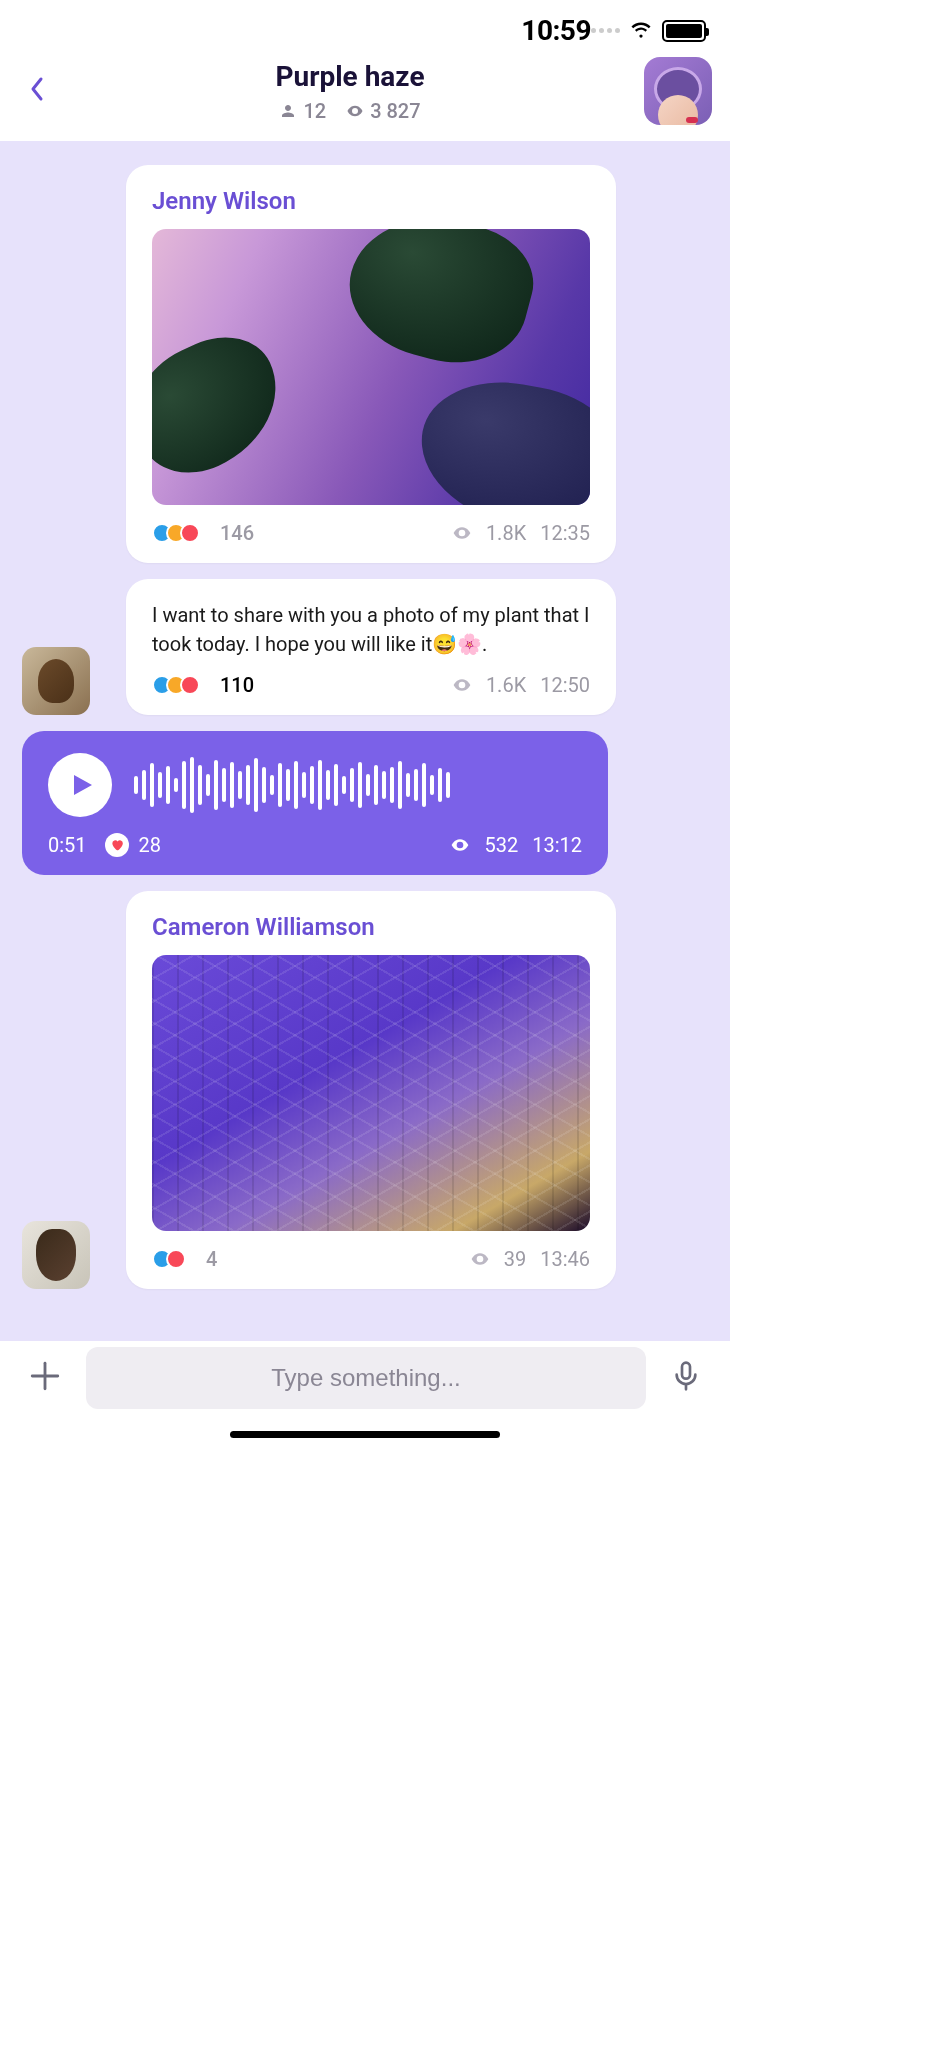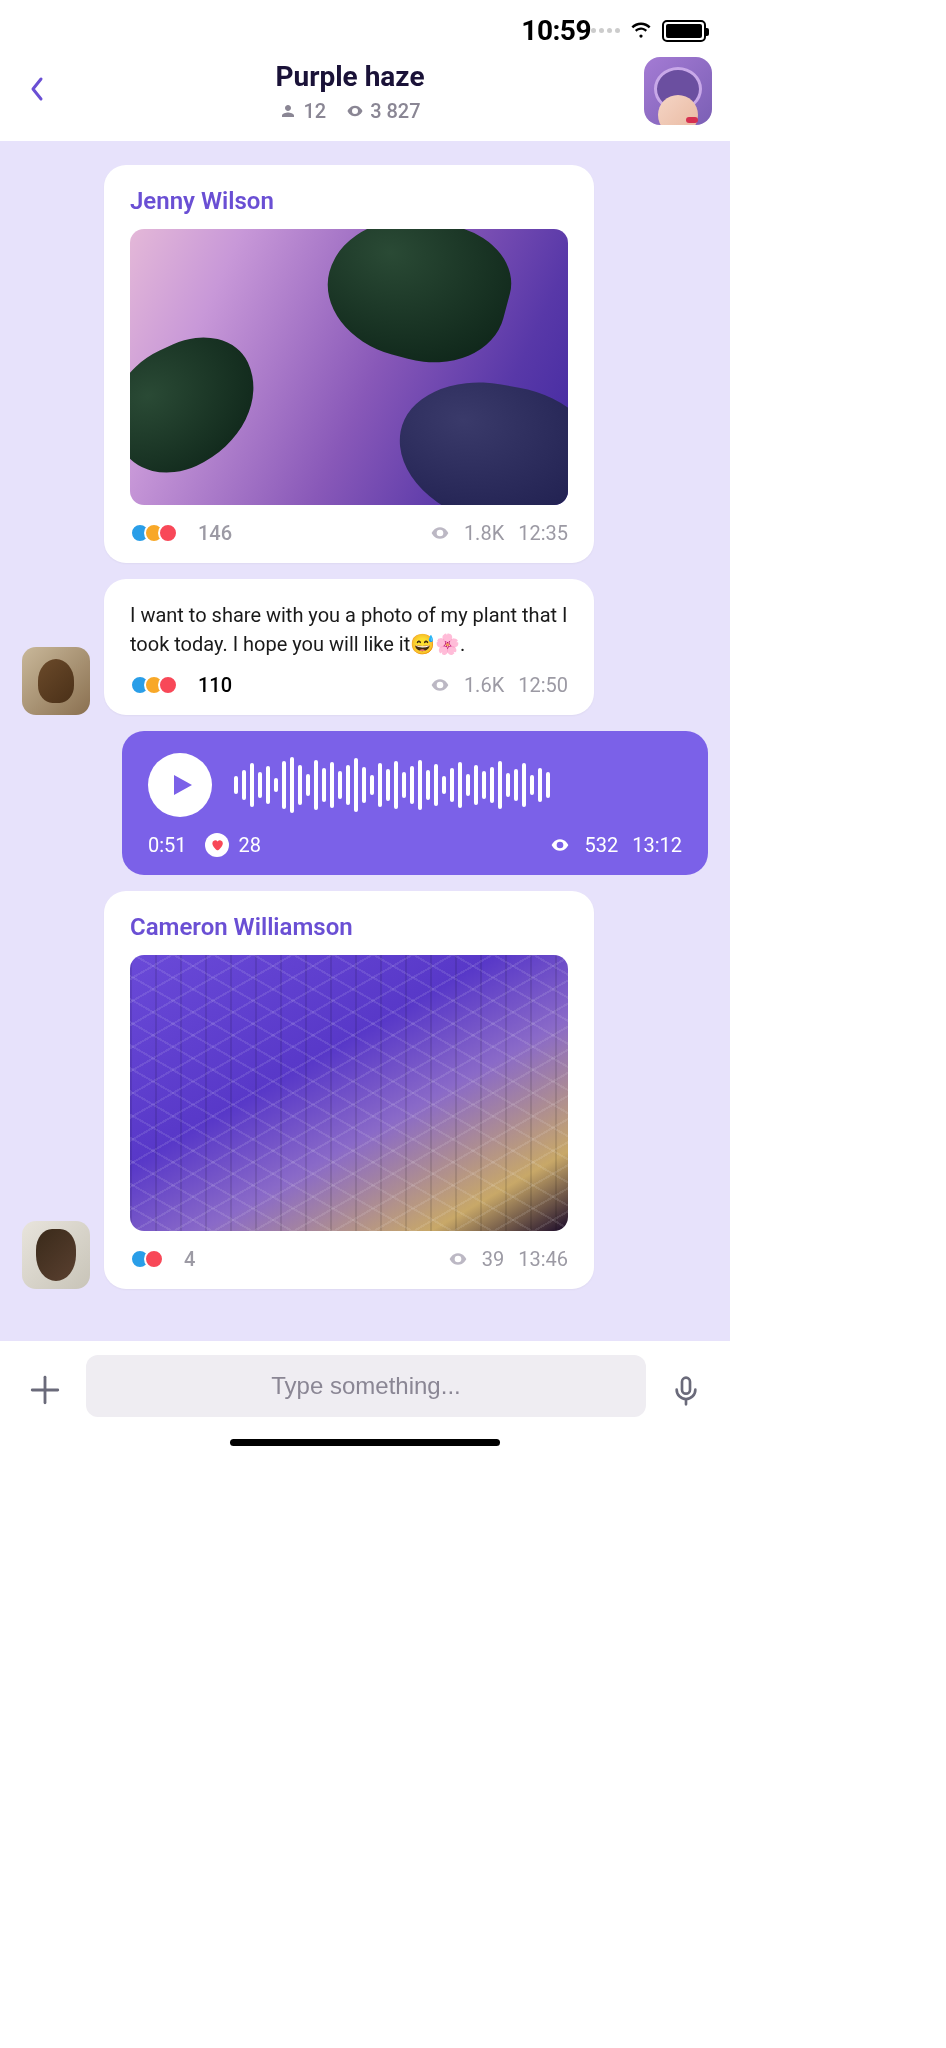--- a/index.html
+++ b/index.html
@@ -43,35 +43,35 @@
 .chat-avatar::before { content:''; position:absolute; top:10px; left:10px; right:10px; height:38px; border-radius:50%; background:#6b4fa0; border:3px solid #c8a8e8; }
 .chat-avatar::after { content:''; position:absolute; bottom:-10px; left:14px; width:40px; height:40px; border-radius:50%; background: linear-gradient(135deg,#f5d5c5,#e8b8a0); }
 .lips { position:absolute; bottom:2px; right:14px; width:12px; height:6px; background:#d63050; border-radius:3px; z-index:2; }
 
 .chat-area {
   background: #e7e2fb;
   padding: 24px 0 0;
   min-height: 1200px;
 }
 .msg-row { display:flex; align-items:flex-end; gap:14px; padding: 0 22px 16px; }
-.msg-row.own { justify-content:flex-end; }
+.msg-row.own { justify-content:flex-start; }
 .user-avatar { width:68px; height:68px; border-radius:14px; flex-shrink:0; background:#ccc; overflow:hidden; position:relative; }
 .ava1 { background: linear-gradient(135deg,#c9b89a,#8a7050); }
 .ava1::after { content:''; position:absolute; top:12px; left:16px; width:36px; height:44px; background: linear-gradient(135deg,#6b4a2a,#4a3018); border-radius:50% 50% 40% 40%; }
 .ava2 { background: linear-gradient(135deg,#e8e4dc,#c8c4b8); }
 .ava2::after { content:''; position:absolute; top:8px; left:14px; width:40px; height:52px; background: linear-gradient(135deg,#3a2a1a,#5a4030); border-radius:40% 40% 50% 50%; }
 
 .bubble {
   background: #fff;
   border-radius: 22px;
   padding: 22px 26px 18px;
   max-width: 490px;
   box-shadow: 0 1px 2px rgba(0,0,0,0.04);
 }
-.bubble.wide { width:592px; }
+.bubble.wide { width:592px;margin-left:22px; }
 .sender-name { font-size: 24px; font-weight: 600; color: #6a4fd4; margin-bottom: 14px; }
 .msg-img { width:100%; height:276px; border-radius:14px; margin-bottom:16px; }
 .img-plant { background: linear-gradient(115deg, #e4b8d8 0%, #c898d8 20%, #8858b8 55%, #5838a8 80%, #4028a0 100%); position:relative; overflow:hidden; }
 .leaf { position:absolute; background: radial-gradient(ellipse at 30% 30%, #2a4a35, #0a2015); }
 .leaf.l1 { width:180px; height:140px; top:-10px; right:60px; border-radius:60% 40% 50% 50%; transform:rotate(15deg); }
 .leaf.l2 { width:150px; height:120px; bottom:40px; left:-20px; border-radius:50% 40% 60% 40%; transform:rotate(-25deg); }
 .leaf.l3 { width:200px; height:140px; bottom:-20px; right:-30px; border-radius:50% 50% 40% 60%; background: radial-gradient(ellipse at 30% 30%, #3a3a6a, #1a1a4a); transform:rotate(10deg); }
 .img-arch { background: linear-gradient(150deg, #6a4ad8 0%, #5838c8 40%, #8a6ac8 60%, #c8a868 85%, #1a0a2a 100%); position:relative; overflow:hidden; border-radius:14px; margin-bottom:16px; height:276px; }
 .img-arch::before { content:''; position:absolute; inset:0; background:
   repeating-linear-gradient(150deg, rgba(255,255,255,0.1) 0 2px, transparent 2px 20px),
@@ -108,23 +108,23 @@
 .audio-footer { display:flex; align-items:center; justify-content:space-between; font-size:20px; }
 .audio-left { display:flex; align-items:center; gap:18px; }
 .heart-badge { display:flex; align-items:center; gap:10px; }
 .heart-circle { width:24px; height:24px; border-radius:50%; background:#fff; display:flex; align-items:center; justify-content:center; }
 .heart-circle svg { width:14px; height:14px; }
 .audio-right { display:flex; align-items:center; gap:14px; }
 .audio-right svg { width:20px; height:20px; }
 
 .composer {
   background: #fff;
-  padding: 14px 22px 12px;
+  padding: 6px 22px 12px;
   display:flex;
-  align-items:flex-end;
+  align-items:center;
   gap:18px;
 }
 .plus-btn { padding:6px; cursor:pointer; }
 .plus-btn svg { width:34px; height:34px; }
 .input-wrap { flex:1; background:#efedf2; border-radius:12px; height:62px; display:flex; align-items:center; padding:0 24px; }
 .input-wrap input { flex:1; border:none; background:transparent; font-size:24px; color:#6a6a7a; outline:none; text-align:center; }
 .input-wrap input::placeholder { color:#8a8694; }
 .mic-btn { padding:6px; cursor:pointer; }
 .mic-btn svg { width:32px; height:32px; }
 .home-ind { display:flex; justify-content:center; padding:10px 0 10px; background:#fff; }

